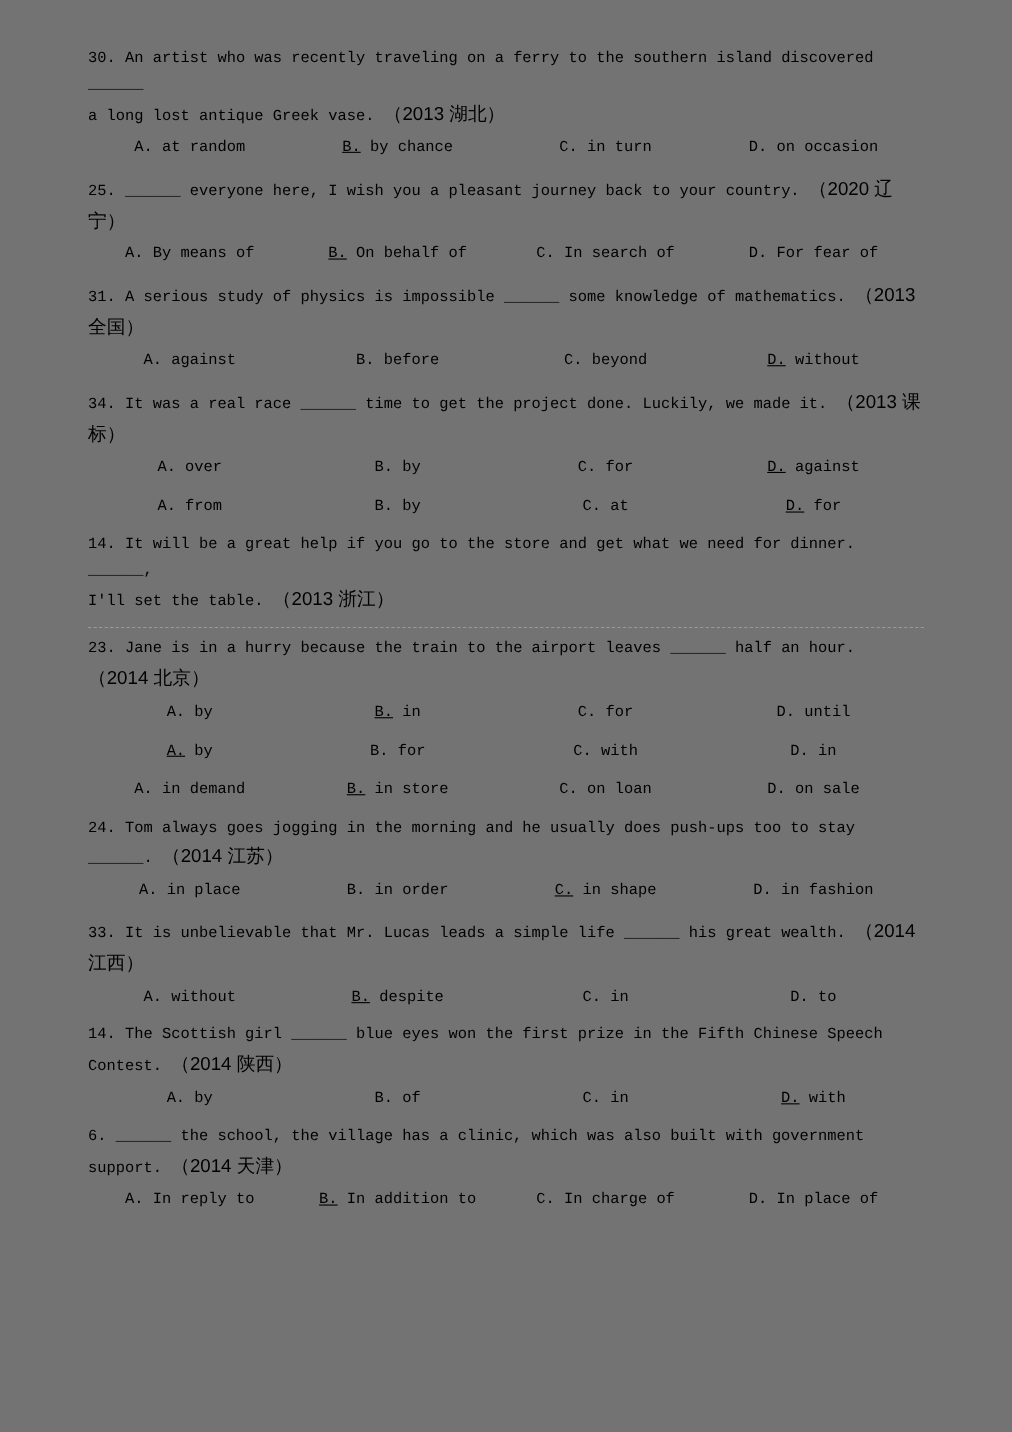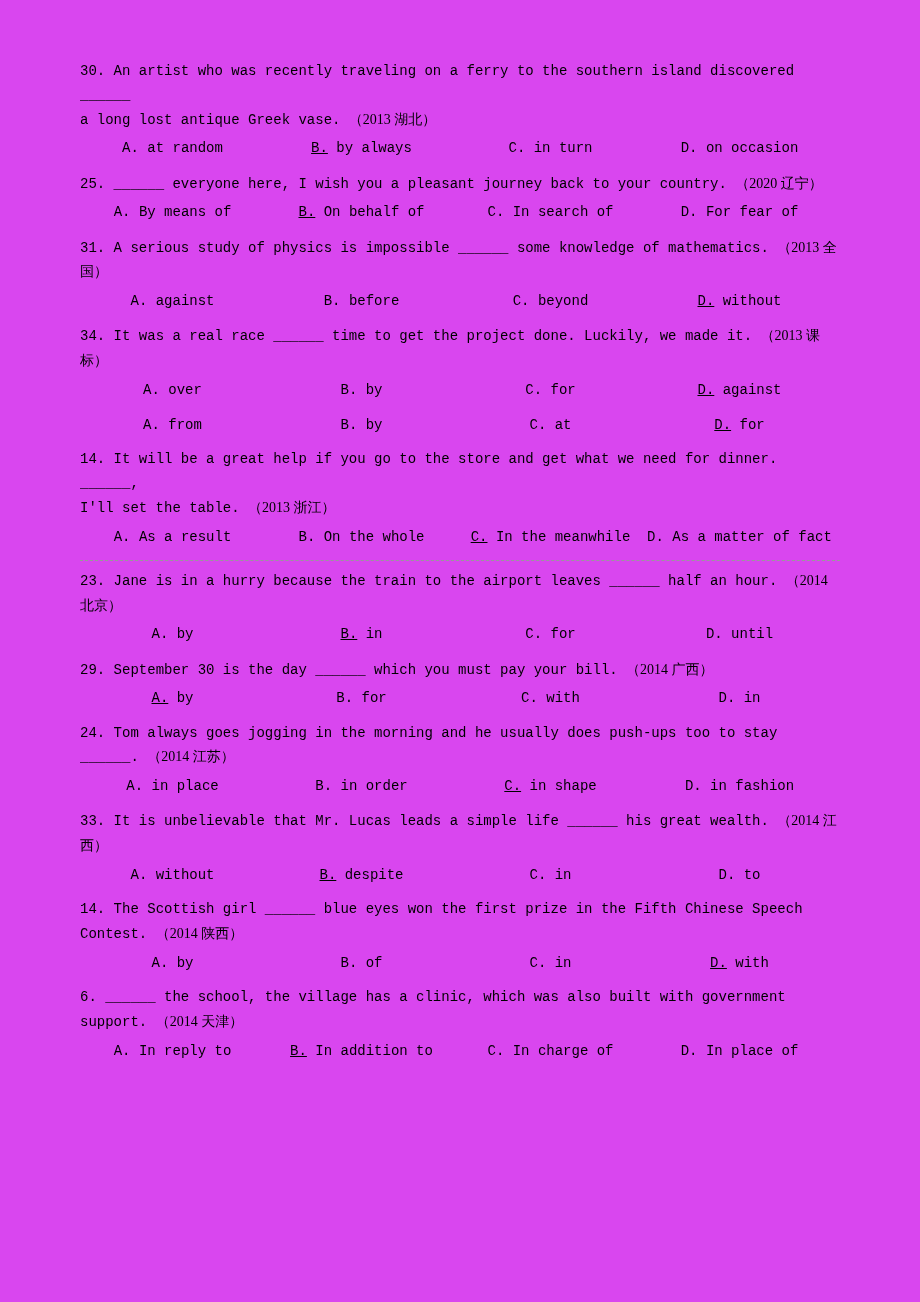--- a/index.html
+++ b/index.html
@@ -9,23 +9,23 @@
     }
     body {
       background: #f0f0f0;
       font-family: 'Courier New', Courier, monospace;
       font-size: 14px;
       color: #000;
     }
     .page {
       width: 920px;
       min-height: 1302px;
-      background: #d946ef;
+      background: #737373;
       margin: 0 auto;
-      padding: 60px 80px 60px 80px;
+      padding: 42px 80px 60px 80px;
     }
     .question-block {
       margin-bottom: 10px;
     }
     .question-text {
       line-height: 1.7;
       margin-bottom: 4px;
     }
     .options-row {
       display: flex;
@@ -38,33 +38,33 @@
     .option {
       width: 185px;
       line-height: 1.8;
     }
     .divider {
       border: none;
       border-top: 1px dashed #999;
       margin: 8px 0;
     }
     .year-tag {
-      font-family: Liberation Serif, serif;
-      font-size: 14px;
+      font-family: Liberation Sans, sans-serif;
+      font-size: 17px;
     }
   </style>
 </head>
 <body>
 
 <div class="page">
 <div class="question-block">
       <div class="question-text"><span>30.</span> An artist who was recently traveling on a ferry to the southern island discovered ______<br>a long lost antique Greek vase. <span class="year-tag">（2013 湖北）</span></div>
       <div class="options-row">
         <div class="option"><span>A.</span><span> at random</span></div>
-        <div class="option"><span style="text-decoration: underline;">B.</span><span> by always</span></div>
+        <div class="option"><span style="text-decoration: underline;">B.</span><span> by chance</span></div>
         <div class="option"><span>C.</span><span> in turn</span></div>
         <div class="option"><span>D.</span><span> on occasion</span></div>
       </div>
     </div>
     <div class="question-block">
       <div class="question-text"><span>25.</span> ______ everyone here, I wish you a pleasant journey back to your country. <span class="year-tag">（2020 辽宁）</span></div>
       <div class="options-row">
         <div class="option"><span>A.</span><span> By means of</span></div>
         <div class="option"><span style="text-decoration: underline;">B.</span><span> On behalf of</span></div>
         <div class="option"><span>C.</span><span> In search of</span></div>
@@ -92,47 +92,46 @@
     <div class="question-block">
       <div class="options-row">
         <div class="option"><span>A.</span><span> from</span></div>
         <div class="option"><span>B.</span><span> by</span></div>
         <div class="option"><span>C.</span><span> at</span></div>
         <div class="option"><span style="text-decoration: underline;">D.</span><span> for</span></div>
       </div>
     </div>
     <div class="question-block">
       <div class="question-text"><span>14.</span> It will be a great help if you go to the store and get what we need for dinner. ______,<br>I'll set the table. <span class="year-tag">（2013 浙江）</span></div>
-      <div class="options-row">
-        <div class="option"><span>A.</span><span> As a result</span></div>
-        <div class="option"><span>B.</span><span> On the whole</span></div>
-        <div class="option"><span style="text-decoration: underline;">C.</span><span> In the meanwhile</span></div>
-        <div class="option"><span>D.</span><span> As a matter of fact</span></div>
-      </div>
     </div>
     <hr class="divider">
     <div class="question-block">
       <div class="question-text"><span>23.</span> Jane is in a hurry because the train to the airport leaves ______ half an hour. <span class="year-tag">（2014 北京）</span></div>
       <div class="options-row">
         <div class="option"><span>A.</span><span> by</span></div>
         <div class="option"><span style="text-decoration: underline;">B.</span><span> in</span></div>
         <div class="option"><span>C.</span><span> for</span></div>
         <div class="option"><span>D.</span><span> until</span></div>
       </div>
     </div>
     <div class="question-block">
-      <div class="question-text"><span>29.</span> September 30 is the day ______ which you must pay your bill. <span class="year-tag">（2014 广西）</span></div>
       <div class="options-row">
         <div class="option"><span style="text-decoration: underline;">A.</span><span> by</span></div>
         <div class="option"><span>B.</span><span> for</span></div>
         <div class="option"><span>C.</span><span> with</span></div>
         <div class="option"><span>D.</span><span> in</span></div>
       </div>
     </div>
     <div class="question-block">
+      <div class="options-row">
+        <div class="option"><span>A.</span><span> in demand</span></div>
+        <div class="option"><span style="text-decoration: underline;">B.</span><span> in store</span></div>
+        <div class="option"><span>C.</span><span> on loan</span></div>
+        <div class="option"><span>D.</span><span> on sale</span></div>
+      </div>
     </div>
     <div class="question-block">
       <div class="question-text"><span>24.</span> Tom always goes jogging in the morning and he usually does push-ups too to stay ______. <span class="year-tag">（2014 江苏）</span></div>
       <div class="options-row">
         <div class="option"><span>A.</span><span> in place</span></div>
         <div class="option"><span>B.</span><span> in order</span></div>
         <div class="option"><span style="text-decoration: underline;">C.</span><span> in shape</span></div>
         <div class="option"><span>D.</span><span> in fashion</span></div>
       </div>
     </div>

